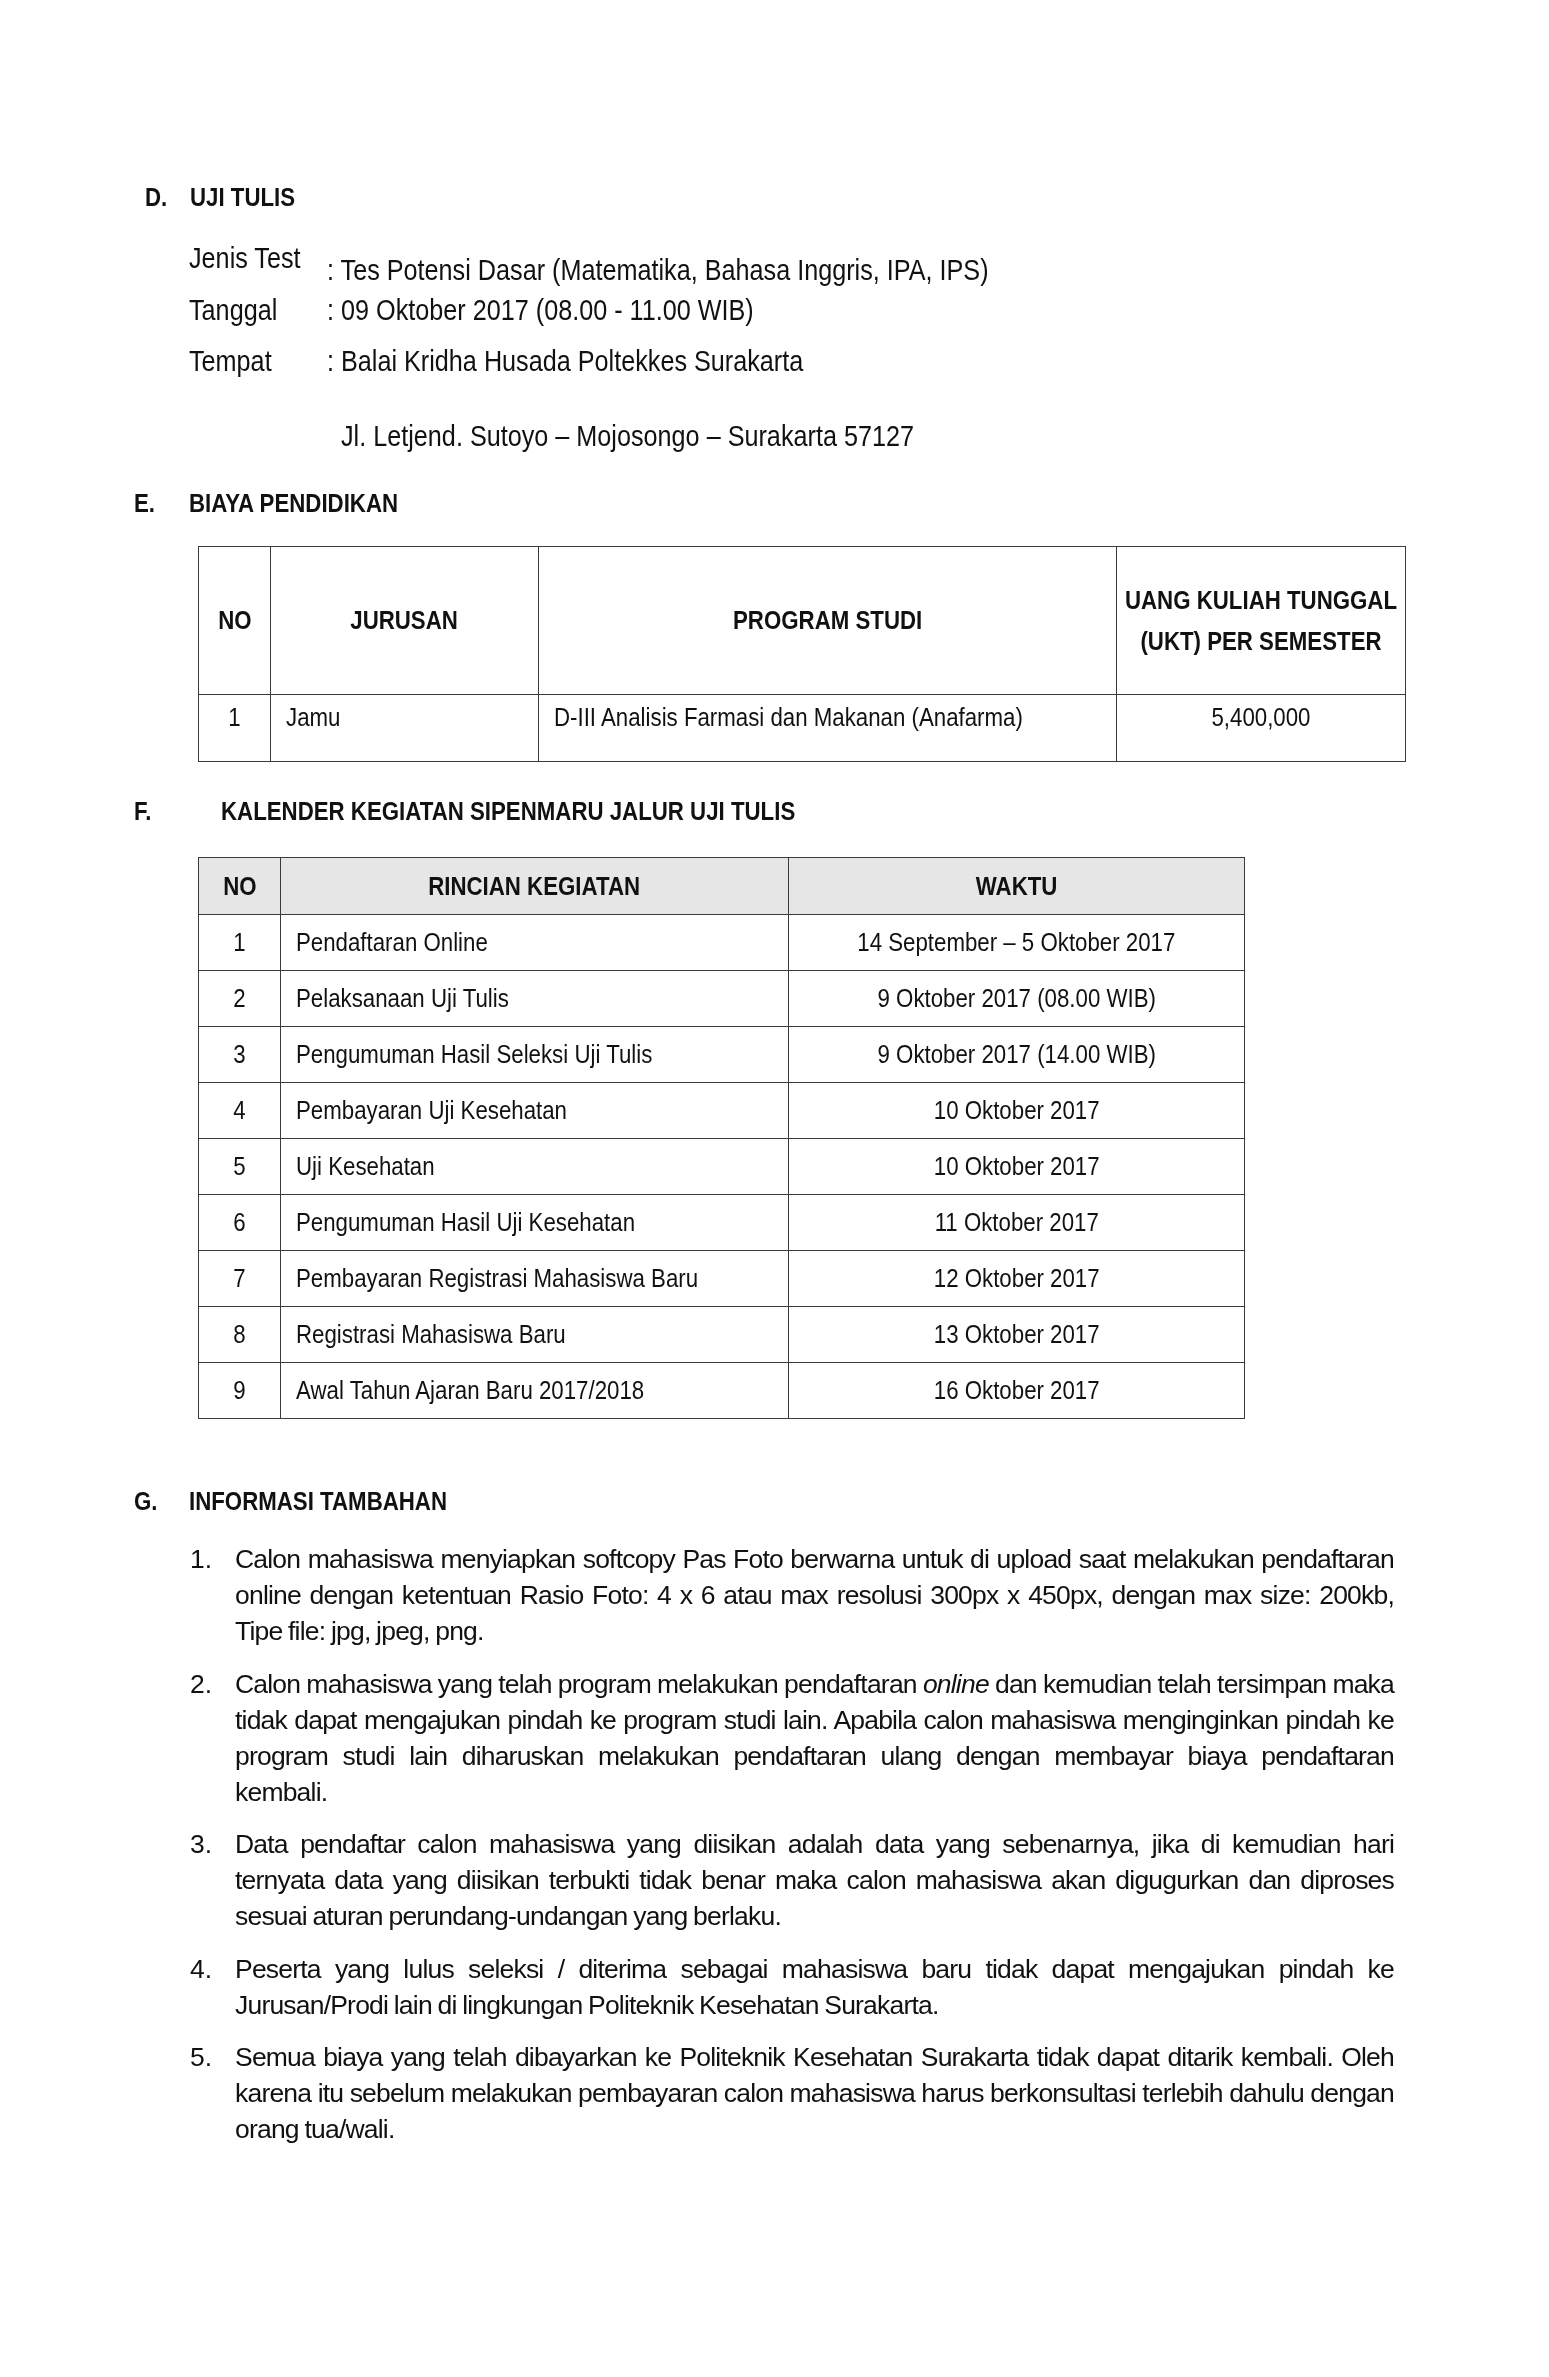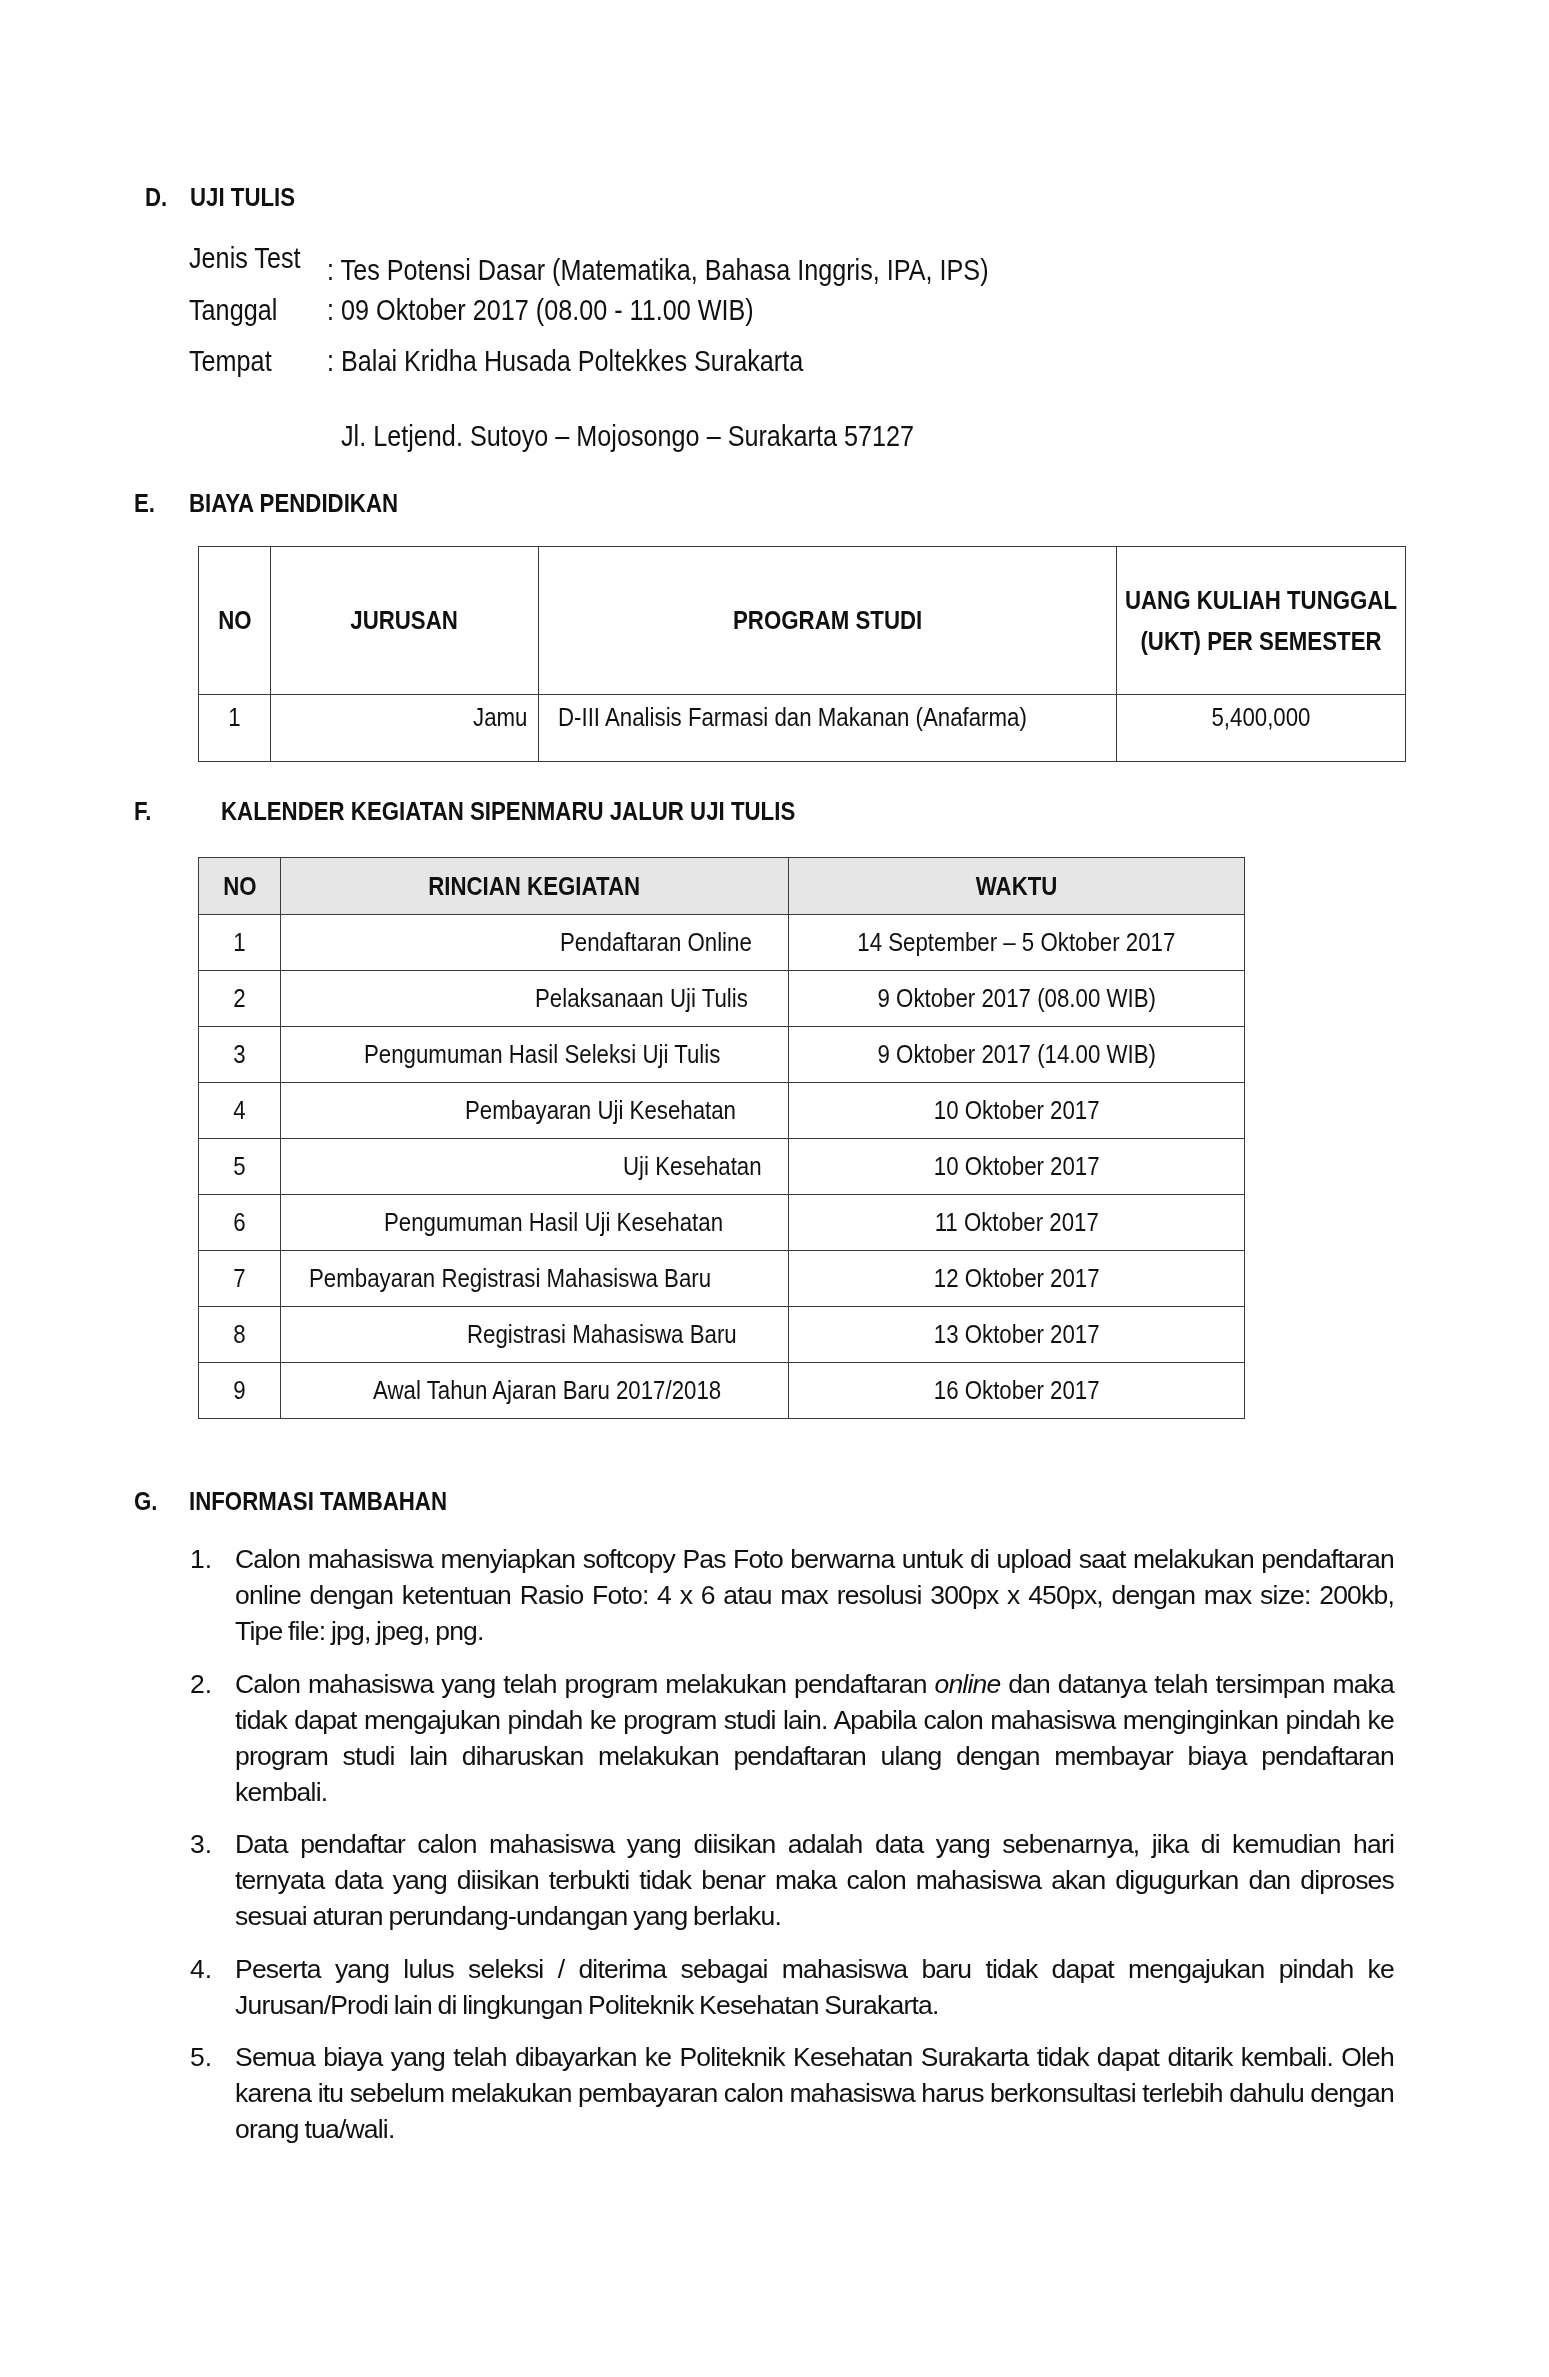--- a/index.html
+++ b/index.html
@@ -13,21 +13,21 @@
     .h { font-weight: bold; font-size: 26.5px; line-height: 31px; }
     .t { font-size: 30px; line-height: 31px; }
 
     table.tbl { position: absolute; border-collapse: collapse; table-layout: fixed; }
     table.tbl td, table.tbl th {
       border: 1.8px solid #3a3a3a; padding: 0; font-size: 26.5px; line-height: 31px;
       overflow: visible; white-space: nowrap;
     }
     table.tbl th { font-weight: bold; text-align: center; vertical-align: middle; }
     .c { text-align: center; }
-    .l { text-align: right; padding-left: 14.6px !important; }
+    .l { text-align: left; padding-left: 14.6px !important; }
     #tblE td { vertical-align: top; padding-top: 7.3px; }
     #tblE th.wrap { white-space: normal; line-height: 41px; }
     #tblF thead th { background: #e6e6e6; }
     #tblF td { vertical-align: middle; }
 
     .list { position: absolute; left: 190px; width: 1204px; }
     .li { position: relative; padding-left: 45px; font-size: 26.5px; line-height: 36px; margin-bottom: 16.5px; }
     .li .num { position: absolute; left: 0; top: 0; }
     .li .body { display: block; text-align: justify; text-align-last: left;
                 font-stretch: condensed; letter-spacing: -0.8px; word-spacing: -0.9px; }
@@ -146,21 +146,21 @@
 <div class="abs h" style="left:134px; top:1486px;"><span class="narrow">G.</span></div>
 <div class="abs h" style="left:189px; top:1486px;"><span class="narrow">INFORMASI TAMBAHAN</span></div>
 
 <div class="list" style="top:1541px;">
   <div class="li">
     <span class="num">1.</span>
     <span class="body">Calon mahasiswa menyiapkan softcopy Pas Foto berwarna untuk di upload saat melakukan pendaftaran online dengan ketentuan Rasio Foto: 4 x 6 atau max resolusi 300px x 450px, dengan max size: 200kb, Tipe file: jpg, jpeg, png.</span>
   </div>
   <div class="li">
     <span class="num">2.</span>
-    <span class="body"><span>Calon mahasiswa yang telah program melakukan pendaftaran </span><em>online</em><span> dan datanya telah tersimpan maka tidak dapat mengajukan pindah ke program studi lain. Apabila calon mahasiswa menginginkan pindah ke program studi lain diharuskan melakukan pendaftaran ulang dengan membayar biaya pendaftaran kembali.</span></span>
+    <span class="body"><span>Calon mahasiswa yang telah program melakukan pendaftaran </span><em>online</em><span> dan kemudian telah tersimpan maka tidak dapat mengajukan pindah ke program studi lain. Apabila calon mahasiswa menginginkan pindah ke program studi lain diharuskan melakukan pendaftaran ulang dengan membayar biaya pendaftaran kembali.</span></span>
   </div>
   <div class="li">
     <span class="num">3.</span>
     <span class="body">Data pendaftar calon mahasiswa yang diisikan adalah data yang sebenarnya, jika di kemudian hari ternyata data yang diisikan terbukti tidak benar maka calon mahasiswa akan digugurkan dan diproses sesuai aturan perundang-undangan yang berlaku.</span>
   </div>
   <div class="li">
     <span class="num">4.</span>
     <span class="body">Peserta yang lulus seleksi / diterima sebagai mahasiswa baru tidak dapat mengajukan pindah ke Jurusan/Prodi lain di lingkungan Politeknik Kesehatan  Surakarta.</span>
   </div>
   <div class="li">

